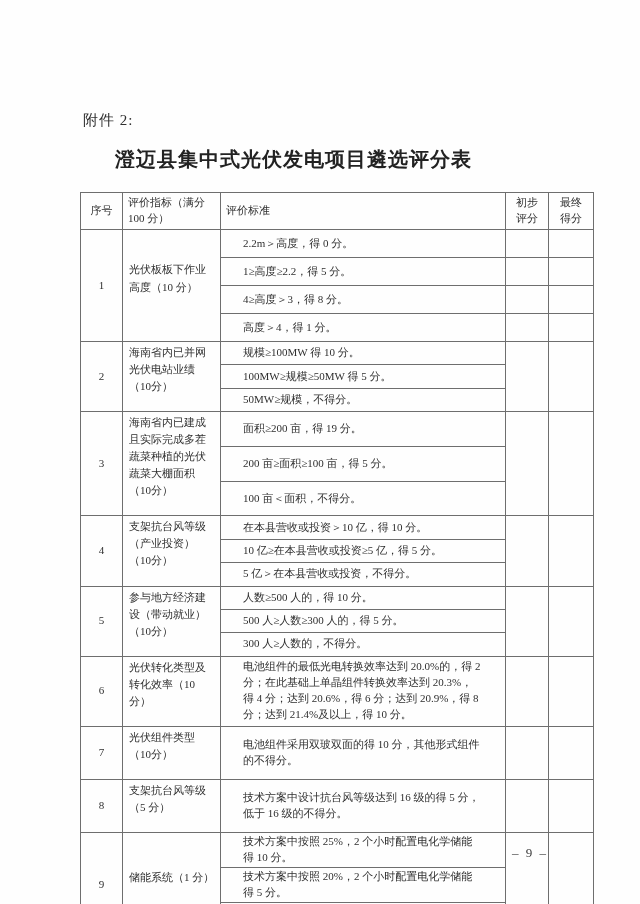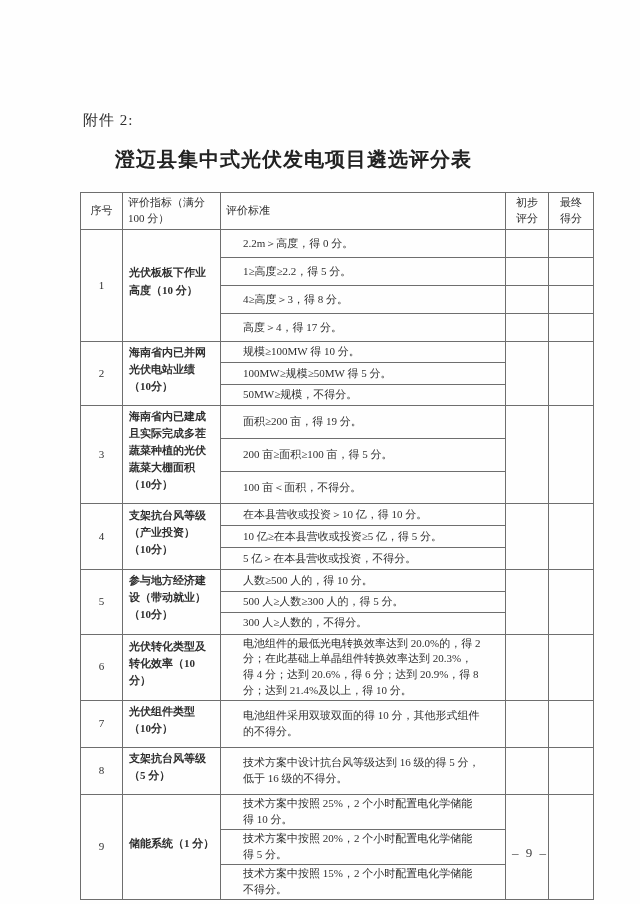--- a/index.html
+++ b/index.html
@@ -50,21 +50,21 @@
   .score-table th, .score-table td {
     border: 1px solid #6e6e6e;
     vertical-align: middle;
     line-height: 1.45;
     font-weight: normal;
     overflow: hidden;
   }
   .score-table th { padding: 2px 5px; text-align: left; }
   .score-table th.hc { text-align: center; padding: 2px 8px; }
   td.no  { text-align: center; }
-  td.ind { padding: 2px 4px 10px 6px; line-height: 1.55; font-weight: bold; }
+  td.ind { padding: 2px 4px 16px 6px; line-height: 1.55; }
   td.crit{ padding: 1px 22px; }
   td.sc  { padding: 0; }
   tr.trh { height: 37px; }
   tr.tr1 { height: 28px; }
   tr.tr2 { height: 20px; }
   tr.tr3 { height: 27px; }
   tr.tr4 { height: 22px; }
   tr.tr5 { height: 20px; }
   tr.tr6 { height: 66px; }
   tr.tr7 { height: 33px; }
@@ -119,21 +119,21 @@
         <td class="crit">1≥高度≥2.2，得 5 分。</td>
         <td class="sc"></td>
         <td class="sc"></td>
       </tr>
       <tr class="tr1">
         <td class="crit">4≥高度＞3，得 8 分。</td>
         <td class="sc"></td>
         <td class="sc"></td>
       </tr>
       <tr class="tr1">
-        <td class="crit">高度＞4，得 17 分。</td>
+        <td class="crit">高度＞4，得 1 分。</td>
         <td class="sc"></td>
         <td class="sc"></td>
       </tr>
 
       <tr class="tr2">
         <td class="no" rowspan="3">2</td>
         <td class="ind" rowspan="3">海南省内已并网光伏电站业绩（10分）</td>
         <td class="crit">规模≥100MW 得 10 分。</td>
         <td class="sc" rowspan="3"></td>
         <td class="sc" rowspan="3"></td>

